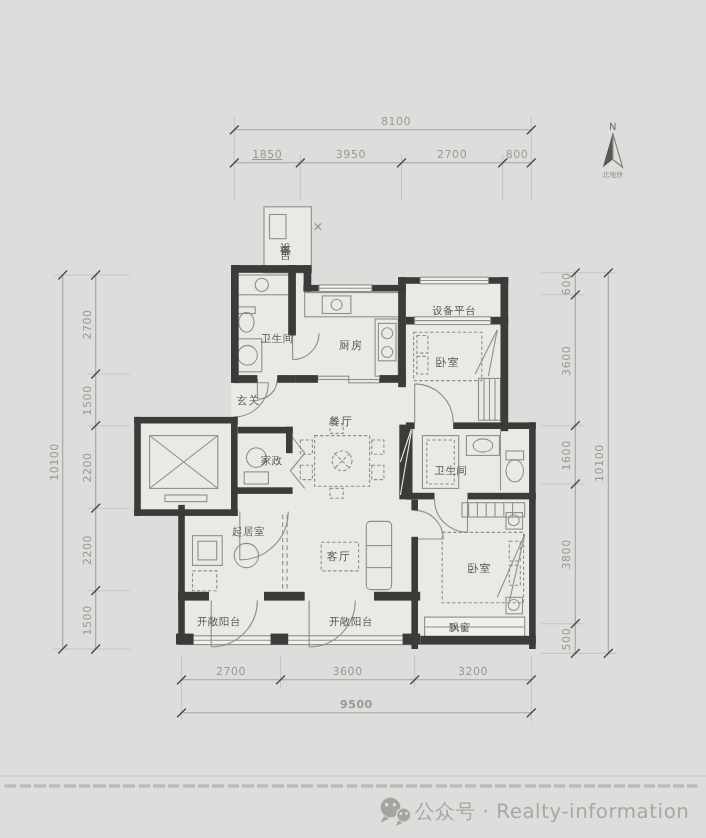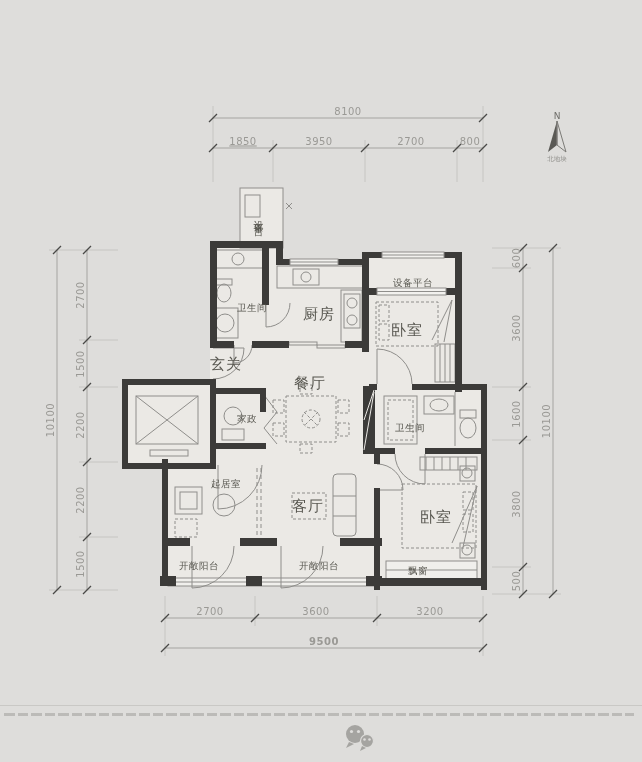--- a/index.html
+++ b/index.html
@@ -1,19 +1,19 @@
 <!DOCTYPE html>
 <html><head>
 <meta charset="utf-8">
 <style>
   html,body{margin:0;padding:0;background:#dedddb;}
   .stage{position:relative;width:642px;height:762px;background:#dedddb;overflow:hidden;
          font-family:"DejaVu Sans",sans-serif;}
   svg{position:absolute;left:0;top:0;}
-  .lbl{position:absolute;transform:translate(-50%,-50%);font-size:15px;color:#57564f;
+  .lbl{position:absolute;transform:translate(-50%,-50%);font-size:10px;color:#57564f;
        letter-spacing:1px;white-space:nowrap;}
   .lbl.sm{font-size:9.5px;letter-spacing:0.5px;}
   .lbl.vert{writing-mode:vertical-rl;text-orientation:upright;letter-spacing:2px;font-size:10px;}
   .dim{position:absolute;transform:translate(-50%,-50%);font-size:10px;color:#9a9995;
        letter-spacing:.5px;white-space:nowrap;}
   .dim.rot{transform:translate(-50%,-50%) rotate(-90deg);}
   .north-n{position:absolute;transform:translate(-50%,-50%);font-size:9px;color:#6e6d69;}
   .north-cap{position:absolute;transform:translate(-50%,-50%);font-size:6.5px;color:#8d8c88;letter-spacing:0;}
   .footer-rule{position:absolute;left:0;top:705px;width:642px;height:1px;background:#c9c8c5;}
   .fineprint{position:absolute;left:4px;top:713px;width:630px;height:3px;opacity:.8;
@@ -278,21 +278,21 @@
   <div class="lbl" style="left:310px;top:383px;">餐厅</div>
   <div class="lbl sm" style="left:247px;top:419px;">家政</div>
   <div class="lbl sm" style="left:410px;top:428px;">卫生间</div>
   <div class="lbl sm" style="left:226px;top:484px;">起居室</div>
   <div class="lbl" style="left:308px;top:506px;">客厅</div>
   <div class="lbl" style="left:436px;top:517px;">卧室</div>
   <div class="lbl sm" style="left:418px;top:571px;">飘窗</div>
   <div class="lbl sm" style="left:199px;top:566px;">开敞阳台</div>
   <div class="lbl sm" style="left:319px;top:566px;">开敞阳台</div>
 
-  <div class="dim" style="left:348px;top:111px;text-align:center;">8100</div>
+  <div class="dim" style="left:360px;top:111px;text-align:center;">8100</div>
   <div class="dim" style="left:243px;top:141px;text-decoration:underline;">1850</div>
   <div class="dim" style="left:319px;top:141px;">3950</div>
   <div class="dim" style="left:411px;top:141px;">2700</div>
   <div class="dim" style="left:470px;top:141px;">800</div>
 
   <div class="dim" style="left:210px;top:611px;">2700</div>
   <div class="dim" style="left:316px;top:611px;">3600</div>
   <div class="dim" style="left:430px;top:611px;">3200</div>
   <div class="dim" style="left:324px;top:641px;font-weight:bold;">9500</div>
 
@@ -308,14 +308,15 @@
   <div class="dim rot" style="left:516px;top:414px;">1600</div>
   <div class="dim rot" style="left:516px;top:504px;">3800</div>
   <div class="dim rot" style="left:516px;top:581px;">500</div>
   <div class="dim rot" style="left:546px;top:421px;">10100</div>
 
   <div class="north-n" style="left:557px;top:116px;">N</div>
   <div class="north-cap" style="left:557px;top:159px;">北地块</div>
 
   <div class="footer-rule"></div>
   <div class="fineprint"></div>
+  <div class="brand">公众号 · Realty-information</div>
 
 </div>
 
 </body></html>

